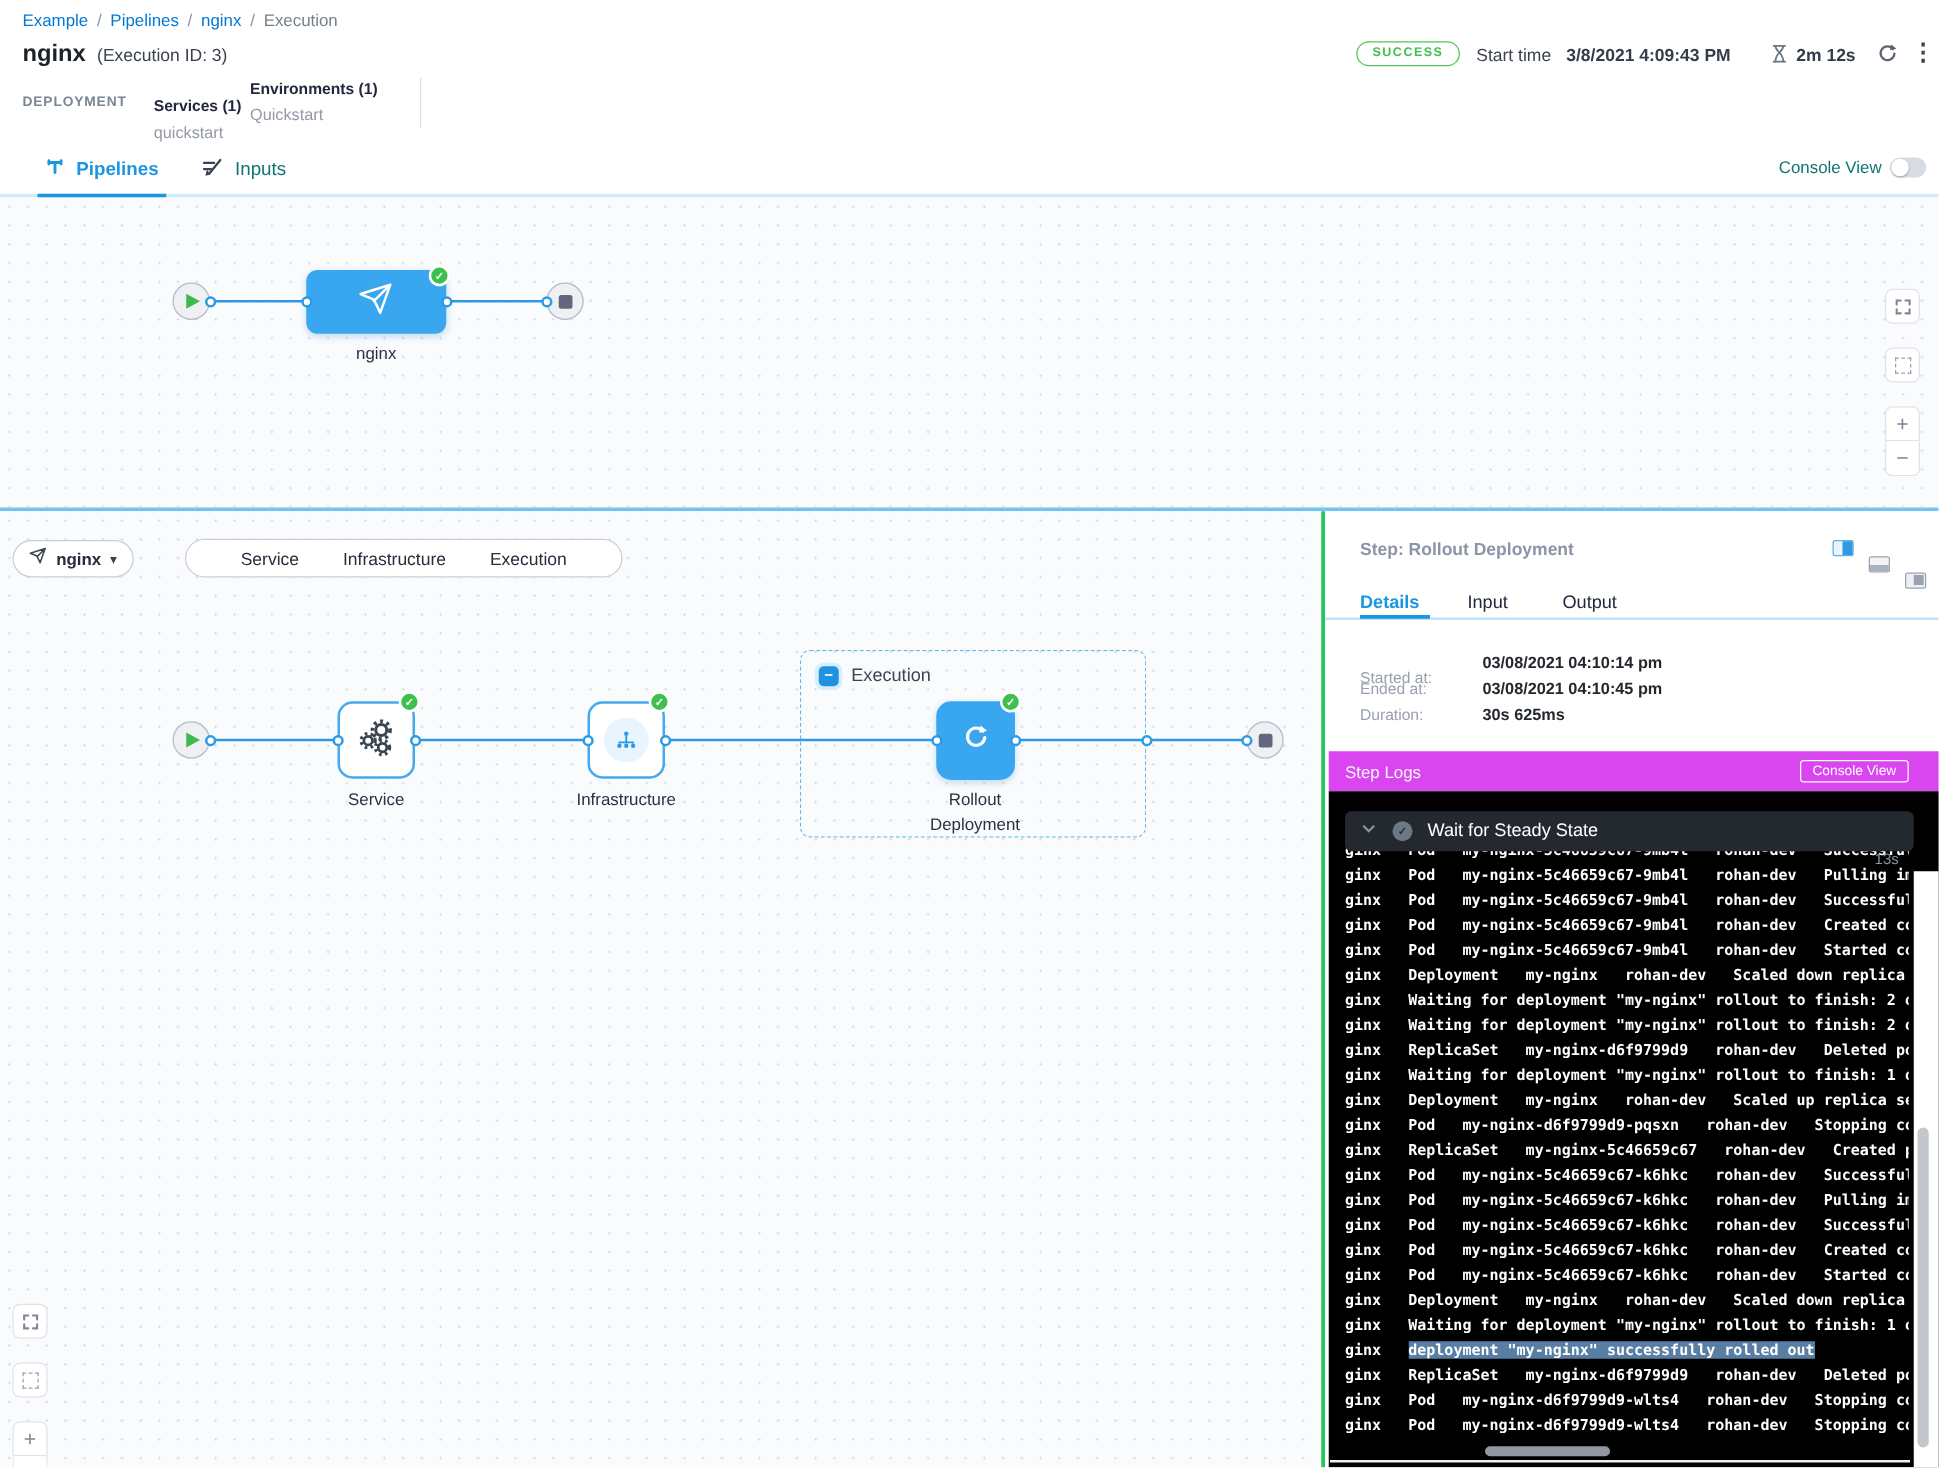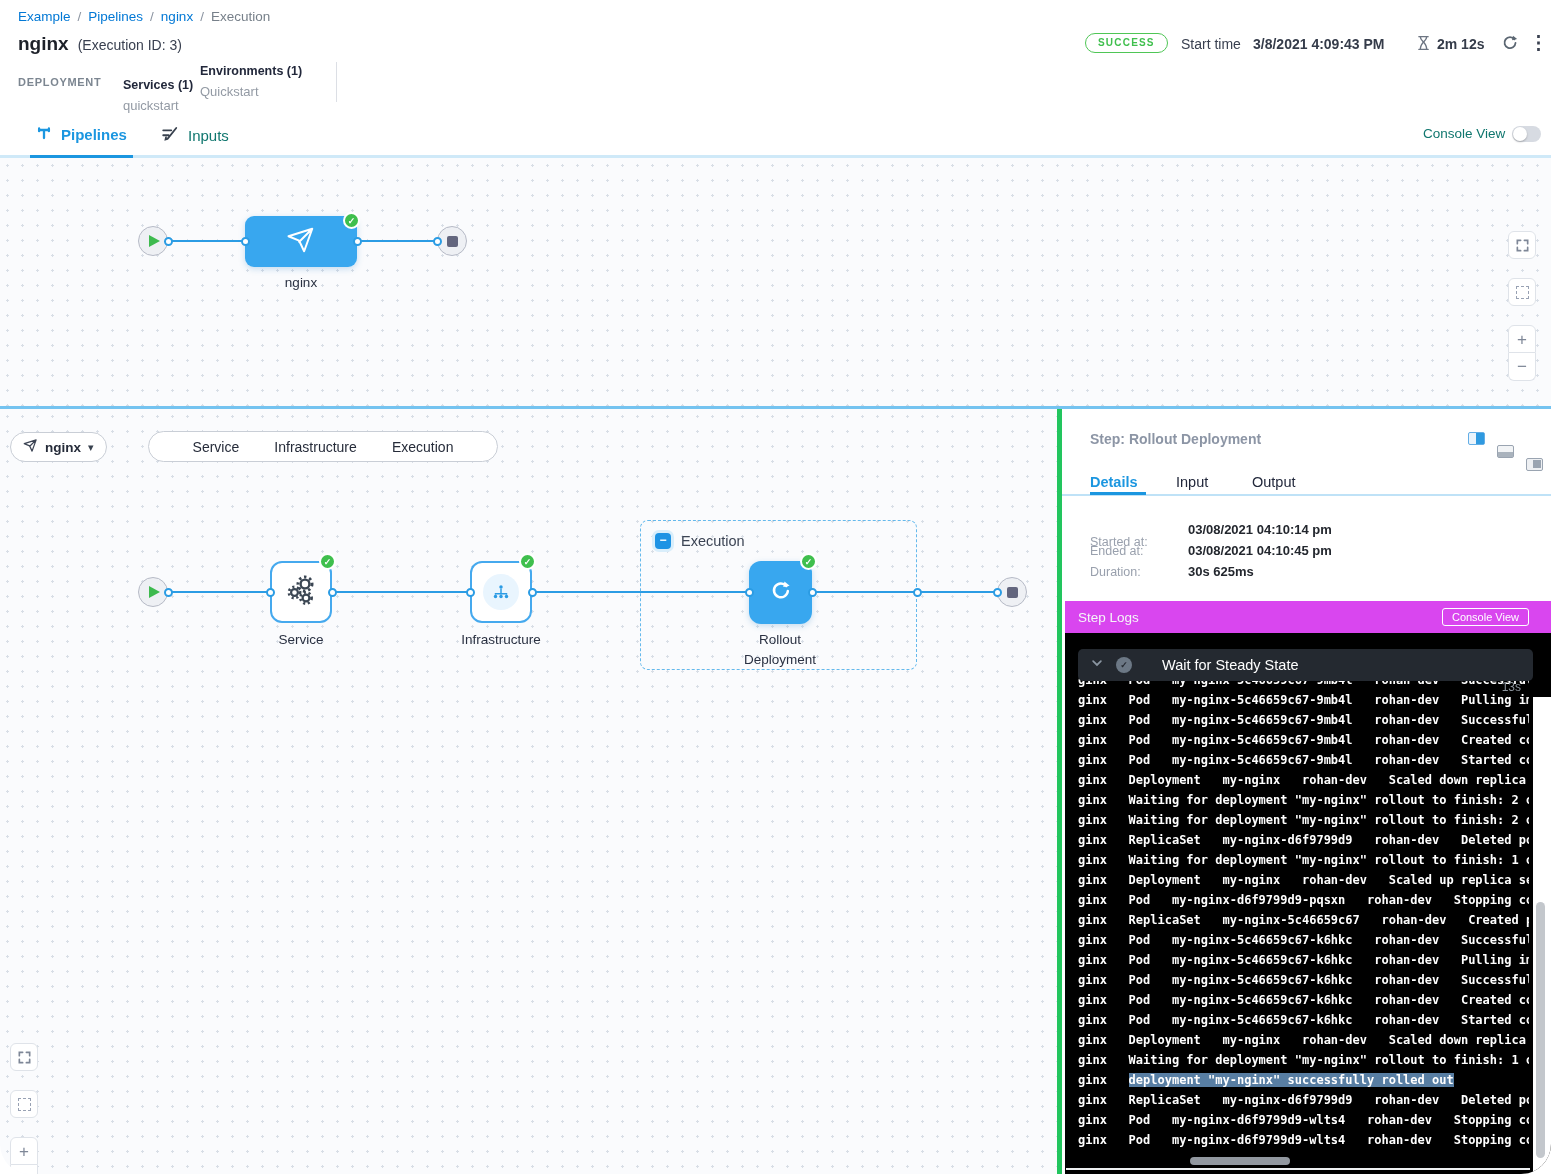--- a/index.html
+++ b/index.html
@@ -1,19 +1,19 @@
 <!DOCTYPE html>
 <html><head>
 <meta charset="utf-8">
 <style>
   * { margin:0; padding:0; box-sizing:border-box; }
   html,body { background:#fff; }
   #app {
     position:relative; width:1551px; height:1174px; overflow:hidden;
-    font-family:"Liberation Sans", sans-serif; background:#fff;border-radius:30px;
+    font-family:"Liberation Sans", sans-serif; background:#fff;
   }
   .abs { position:absolute; }
 
   
   .crumb { font-size:13.5px; }
   .crumb a { color:#0278d5; text-decoration:none; }
   .crumb .sep { color:#8b94a1; margin:0 7px; }
   .crumb .cur { color:#77808a; }
   .page-title { font-size:19px; font-weight:700; color:#1d2129; }
   .page-sub { font-size:14px; color:#394050; margin-left:9px; font-weight:400; }
@@ -71,21 +71,21 @@
   .stage-pill-label { font-size:14px; color:#262c3a; cursor:pointer; }
   .ctrl-btn { width:28px; height:28px; background:#fff; border:1px solid #dfe3e9; border-radius:6px;
     display:flex; align-items:center; justify-content:center; color:#7e8797; cursor:pointer; z-index:5; }
   .ctrl-btn.join-top { border-radius:6px 6px 0 0; }
   .ctrl-btn.join-bottom { border-radius:0 0 6px 6px; border-top:none; }
   .marquee { width:13px; height:13px; border:1.6px dashed #98a1b3; }
   .plusminus { font-size:17px; color:#7e8797; line-height:1; }
   .caret { font-size:11px; color:#39424f; }
 
   
-  .panel { background:#fff; border-left:5px solid #22c55e; }
+  .panel { background:#fff; border-left:3px solid #22c55e; }
   .panel-title { font-size:14px; font-weight:600; color:#8c95a5; }
   .ptab-active { font-size:14.5px; font-weight:600; color:#1b96e0; }
   .ptab { font-size:14.5px; color:#22283b; }
   .detail-label { font-size:12.5px; color:#99a0ad; }
   .detail-value { font-size:13px; font-weight:700; color:#23272e; }
   .lay-icon { width:17px; height:13px; border-radius:2px; position:relative; cursor:pointer; }
   .lay-split-right { border:1.5px solid #63aee6; background:#eaf4fc; }
   .lay-split-right .fill { position:absolute; right:0; top:0; width:8px; height:100%; background:#2f9ae0; }
   .lay-split-bottom { border:1.5px solid #9aa4b1; background:#f2f4f6; }
   .lay-split-bottom .fill { position:absolute; left:0; bottom:0; width:100%; height:5px; background:#aab3bd; }
@@ -387,21 +387,21 @@
           <div class="log-line"><span></span><span>ginx   Pod   my-nginx-d6f9799d9-wlts4   rohan-dev   Stopping co</span></div>
         </div>
 
       <div class="abs log-section-head" style="left:13px; top:16px; width:455px; height:32px; padding:0 12px; gap:12px;">
         <span>
           <svg width="14" height="14" viewBox="0 0 18 18" fill="none" stroke="#8b96a2" stroke-width="2.2" stroke-linecap="round">
               <polyline points="4,6.5 9,11.5 14,6.5"></polyline>
             </svg>
         </span>
         <span class="check-circle">✓</span>
-        <span class="log-section-title" style="margin-left:18px;text-align:right;">Wait for Steady State</span>
+        <span class="log-section-title" style="text-align:right;">Wait for Steady State</span>
         <span class="log-section-time">13s</span>
       </div>
 
       <div class="abs scroll-thumb-h" style="left:125px; top:524px; width:100px;"></div>
       <div class="abs" style="left:1px; top:535px; width:464px; height:2px; background:#eceff1;"></div>
 
       <div class="abs vtrack" style="left:468px; top:64px; width:23px; height:477px;">
         <div class="abs vthumb" style="left:3px; top:205px; height:256px;"></div>
       </div>
     </div>

